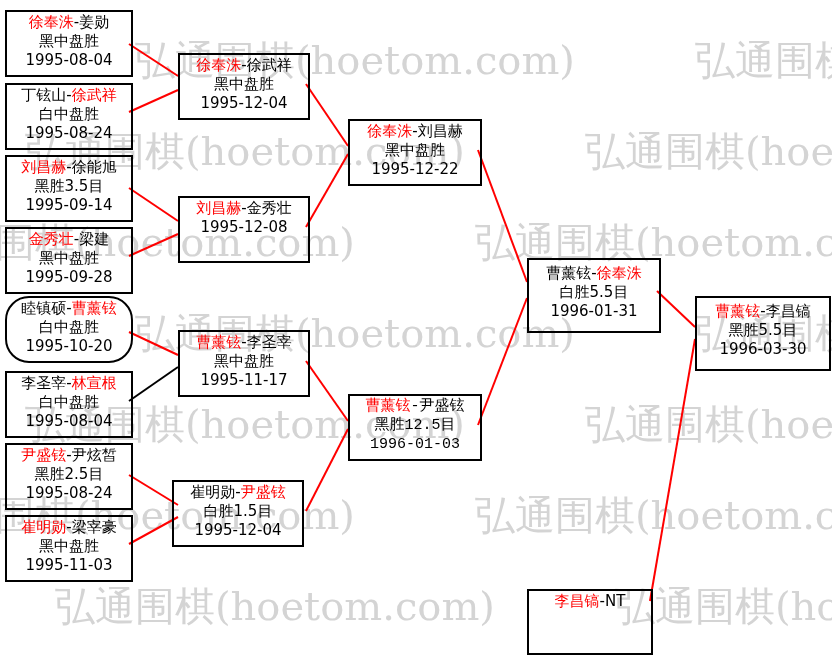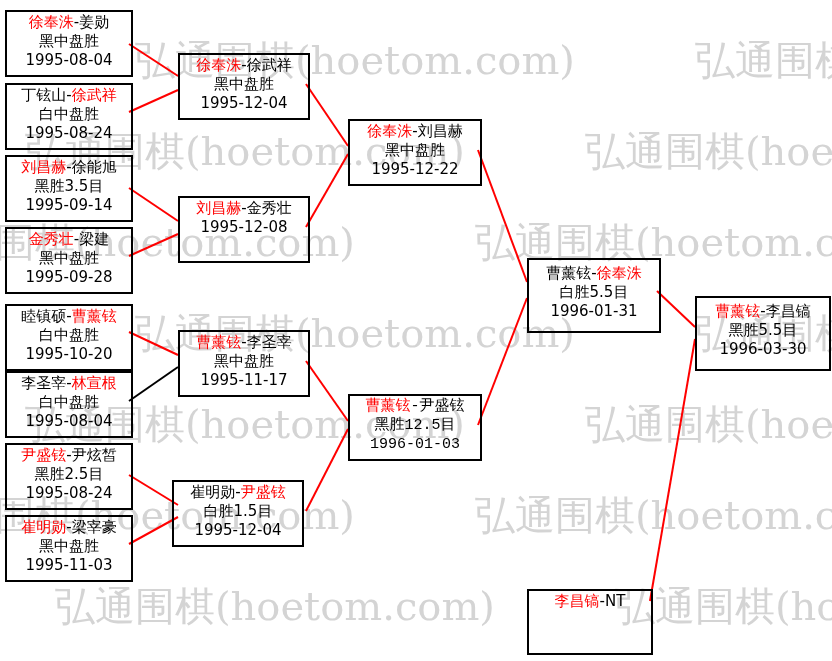--- a/index.html
+++ b/index.html
@@ -33,21 +33,21 @@
     border:2px solid #000000;
     background:transparent;
     text-align:center;
     font-size:15px;line-height:19px;color:#000000;
     padding-top:1px;
   }
   .bi0{left:5px;top:10px;width:124px;height:62px;text-align:center;}
   .bi1{left:5px;top:83px;width:124px;height:62px;}
   .bi2{left:5px;top:155px;width:124px;height:62px;}
   .bi3{left:5px;top:227px;width:124px;height:62px;}
-  .bi4{left:5px;top:304px;width:124px;height:62px;}
+  .bi4{left:5px;top:296px;width:124px;height:62px;border-radius:24px;}
   .bi5{left:5px;top:371px;width:124px;height:62px;}
   .bi6{left:5px;top:443px;width:124px;height:62px;text-align:center;}
   .bi7{left:5px;top:515px;width:124px;height:62px;}
   .bi8{left:178px;top:53px;width:128px;height:62px;}
   .bi9{left:178px;top:196px;width:128px;height:62px;}
   .bi10{left:178px;top:330px;width:128px;height:62px;}
   .bi11{left:172px;top:480px;width:128px;height:62px;}
   .bi12{left:348px;top:119px;width:130px;height:62px;}
   .bi13{left:348px;top:394px;width:130px;height:62px;font-family:Liberation Mono, monospace;}
   .bi14{left:527px;top:258px;width:130px;height:67px;padding-top:4px;}

